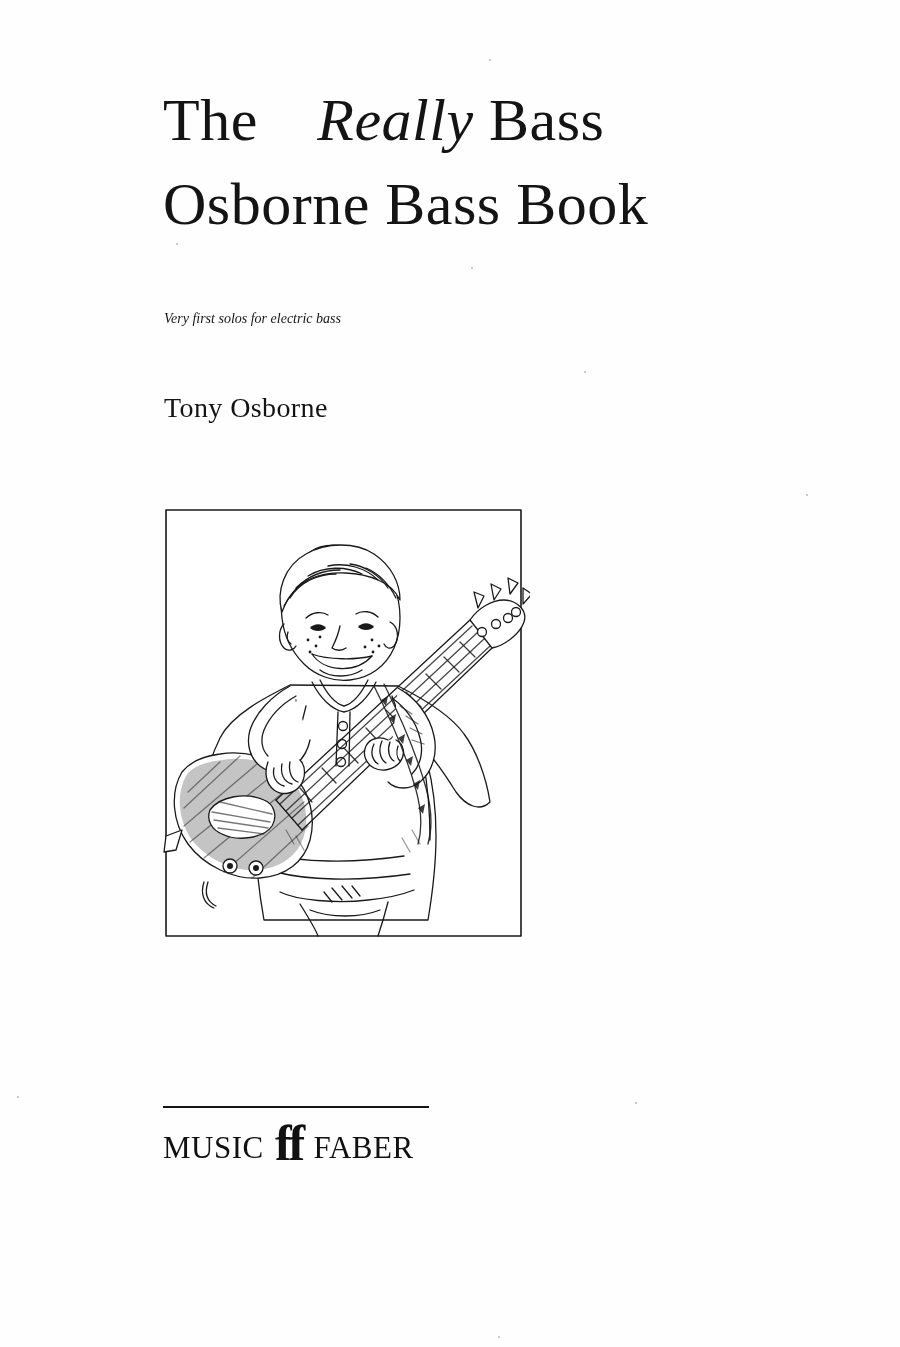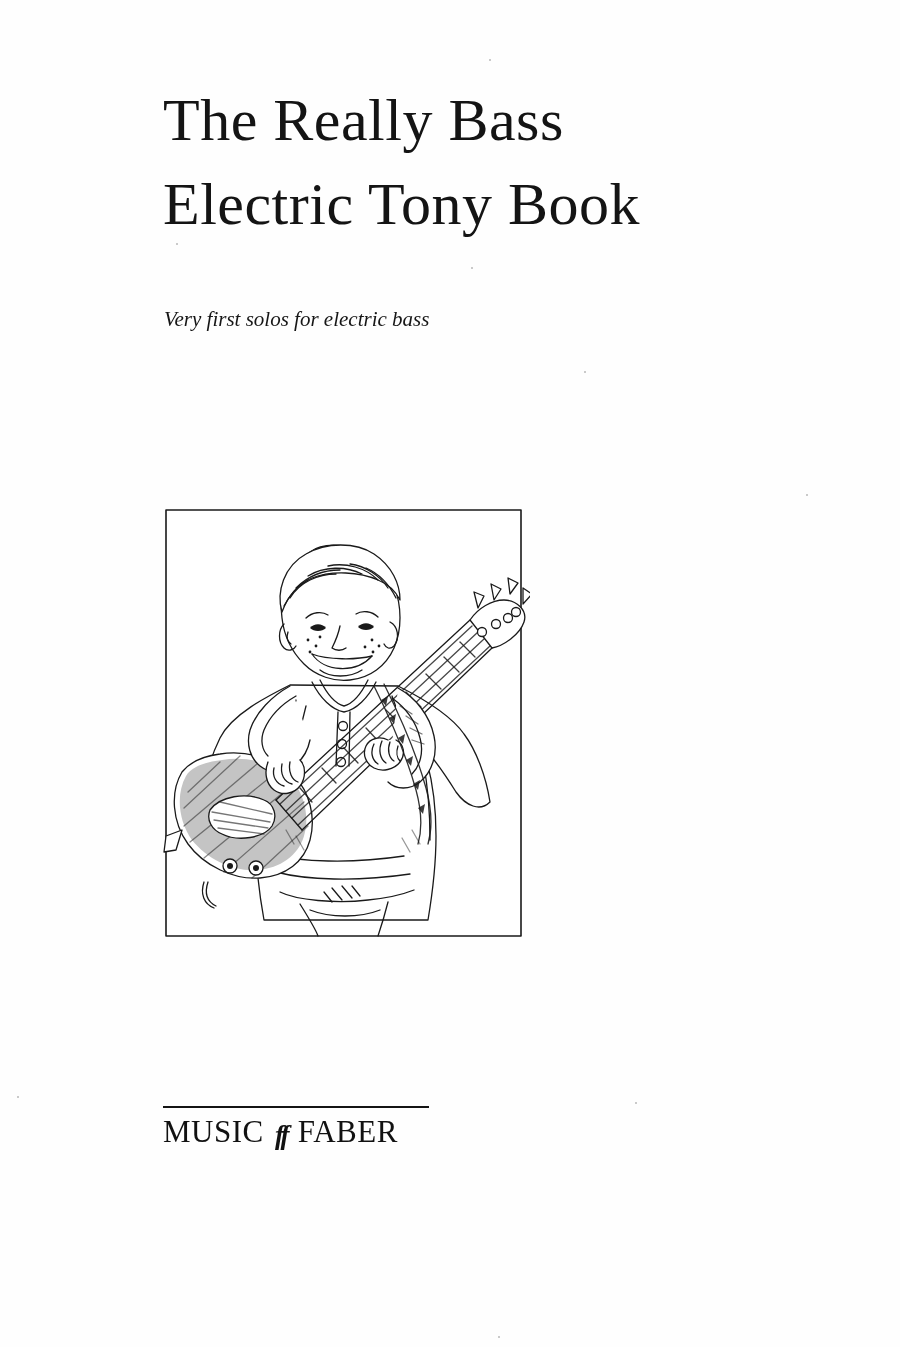--- a/index.html
+++ b/index.html
@@ -30,30 +30,32 @@
   }
   .title-line {
     font-family: "Liberation Serif", serif;
     font-size: 60px;
     line-height: 84px;
     letter-spacing: 0.5px;
     color: #141414;
     white-space: nowrap;
   }
   .title-line .ital {
+    font-style: italic;
+    margin-left: 44px;
   }
 
   
   .subtitle {
     position: absolute;
     left: 164px;
     top: 305px;
     width: 520px;
     font-style: italic;
-    font-size: 21px;
+    font-size: 14px;
     line-height: 28px;
     color: #161616;
   }
   .subtitle div { white-space: nowrap; }
 
   
   .composer {
     position: absolute;
     left: 164px;
     top: 392px;
@@ -86,23 +88,22 @@
     margin-bottom: 6px;
   }
   .pub-text {
     font-size: 31px;
     letter-spacing: 0.5px;
     color: #111;
     white-space: nowrap;
   }
   .pub-text .ff {
     font-family: "Liberation Serif", serif;
-    font-style: italic;
     font-weight: bold;
-    font-size: 27px;
+    font-size: 50px;
     letter-spacing: -3px;
     vertical-align: -2px;
     padding: 0 3px;
   }
   .speck {
     position: absolute;
     width: 2px;
     height: 2px;
     background: #b9b9b9;
     border-radius: 50%;
@@ -117,27 +118,28 @@
   <div class="speck" style="left:176px; top:243px;"></div>
   <div class="speck" style="left:471px; top:267px;"></div>
   <div class="speck" style="left:584px; top:371px;"></div>
   <div class="speck" style="left:806px; top:494px;"></div>
   <div class="speck" style="left:17px; top:1096px;"></div>
   <div class="speck" style="left:635px; top:1102px;"></div>
   <div class="speck" style="left:498px; top:1336px;"></div>
 
   <div class="title-block">
     <div class="title-line"><span>The </span><span class="ital">Really</span><span> Bass</span></div>
-    <div class="title-line"><span>Electric Tony Book</span></div>
+    <div class="title-line"><span>Osborne Bass Book</span></div>
   </div>
 
   <div class="subtitle">
     <div>Very first solos for electric bass</div>
   </div>
 
+  <div class="composer">Tony Osborne</div>
 
   <div class="illustration">
     <svg width="370" height="440" viewBox="0 0 370 440" fill="none" stroke="#1a1a1a" stroke-width="1.3" stroke-linecap="round" stroke-linejoin="round" xmlns="http://www.w3.org/2000/svg">
 
       <rect x="6" y="10" width="355" height="426" fill="#ffffff" stroke="#1a1a1a" stroke-width="1.6"></rect>
 
       <path d="M130 185 C108 196 72 214 60 238 C52 254 44 278 42 300 C58 306 72 300 80 288
                C88 274 96 258 104 248 C100 276 96 310 96 340 C96 372 100 398 104 420
                L268 420 C272 396 276 366 276 336 C276 300 270 268 262 246
                C274 258 286 276 296 292 C306 306 320 312 330 302

